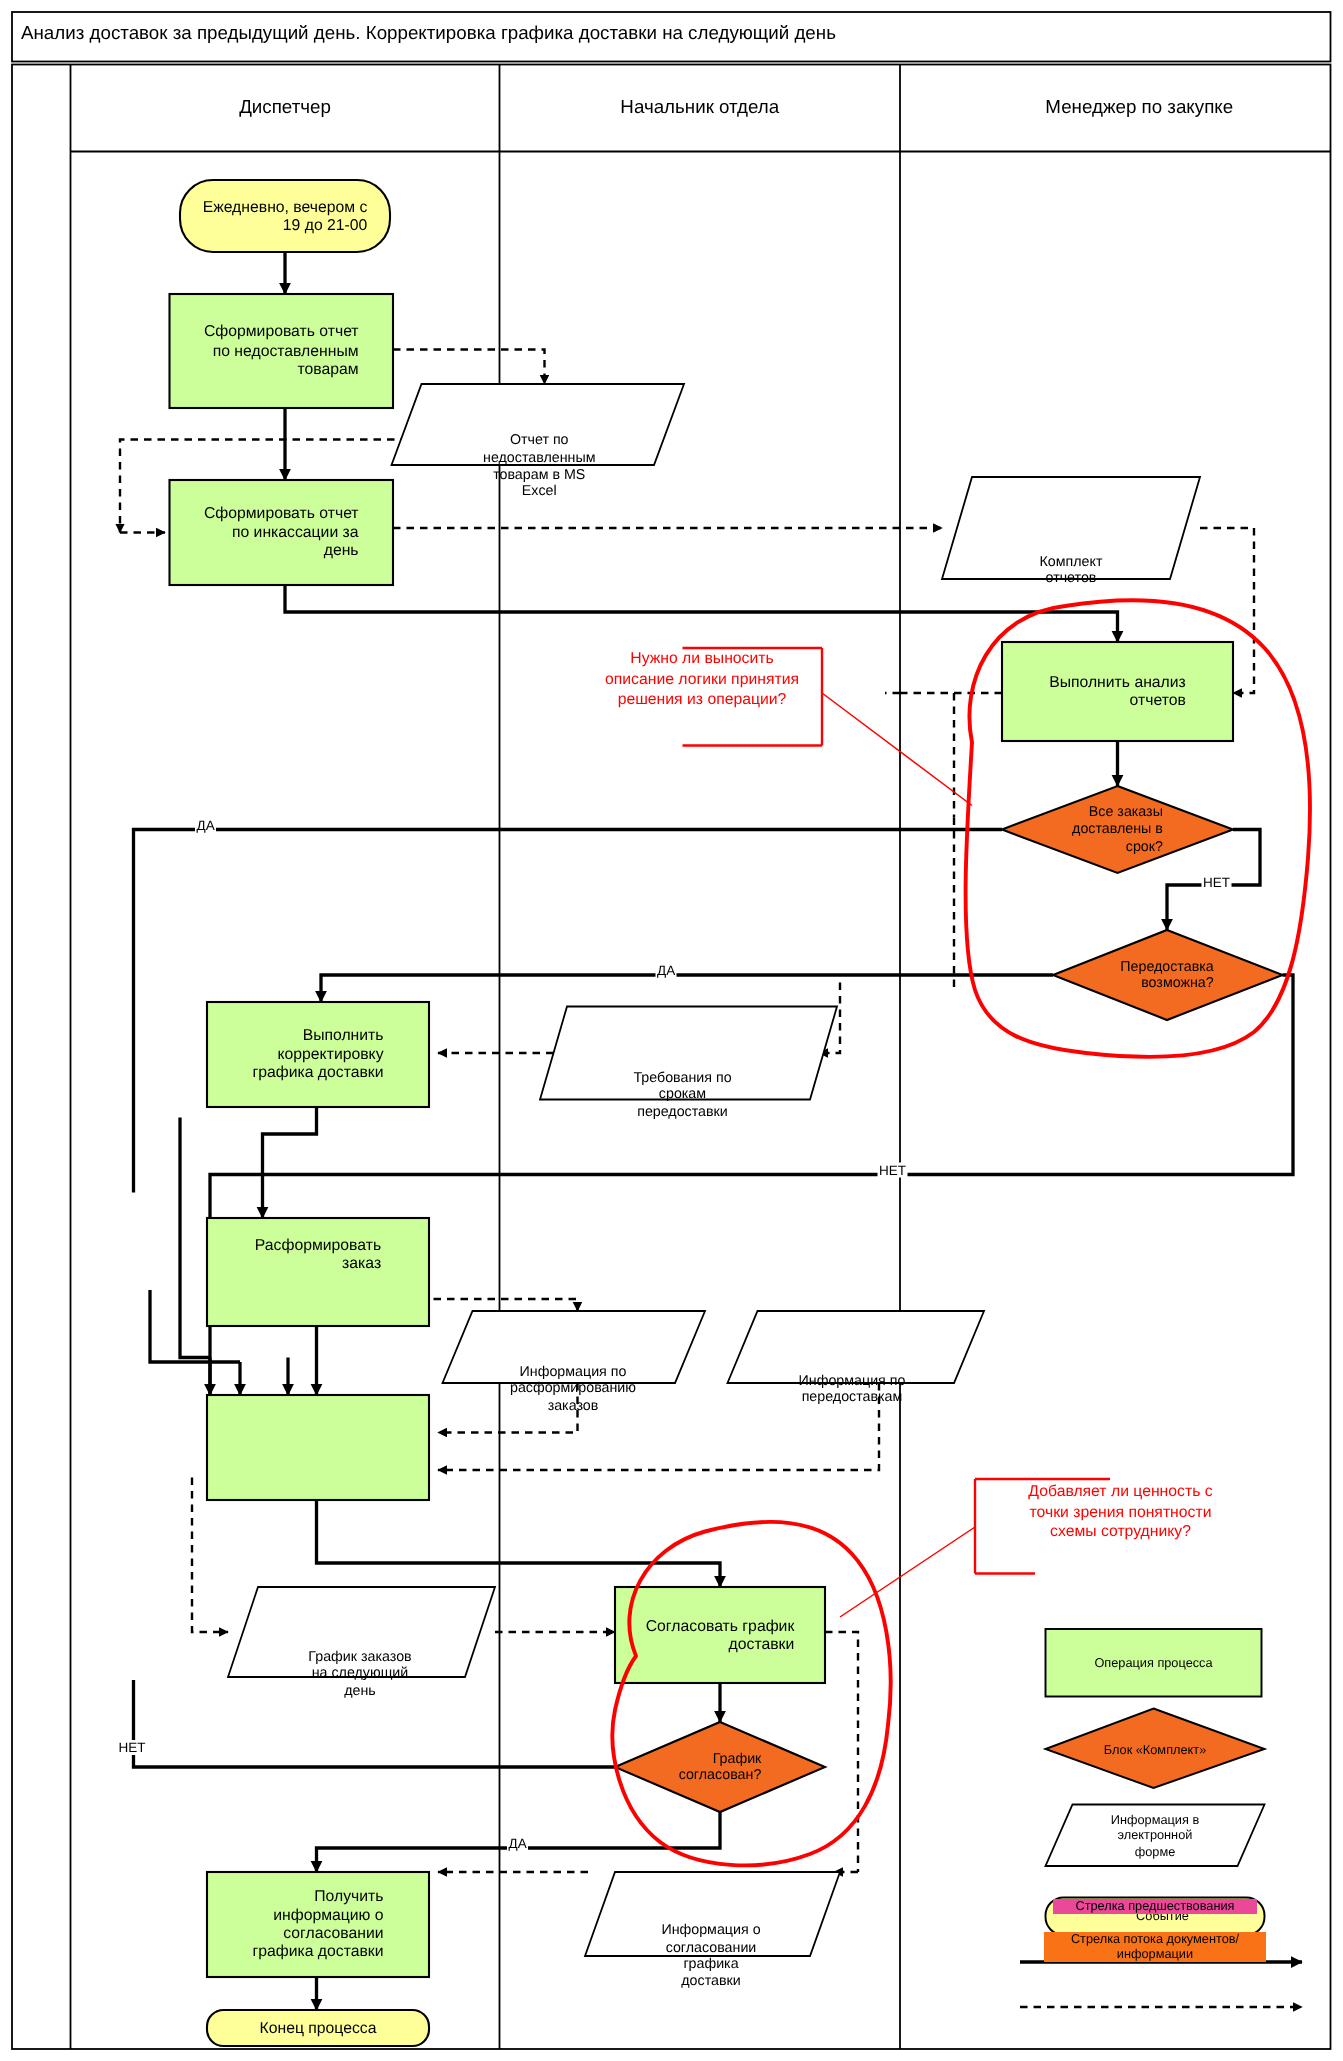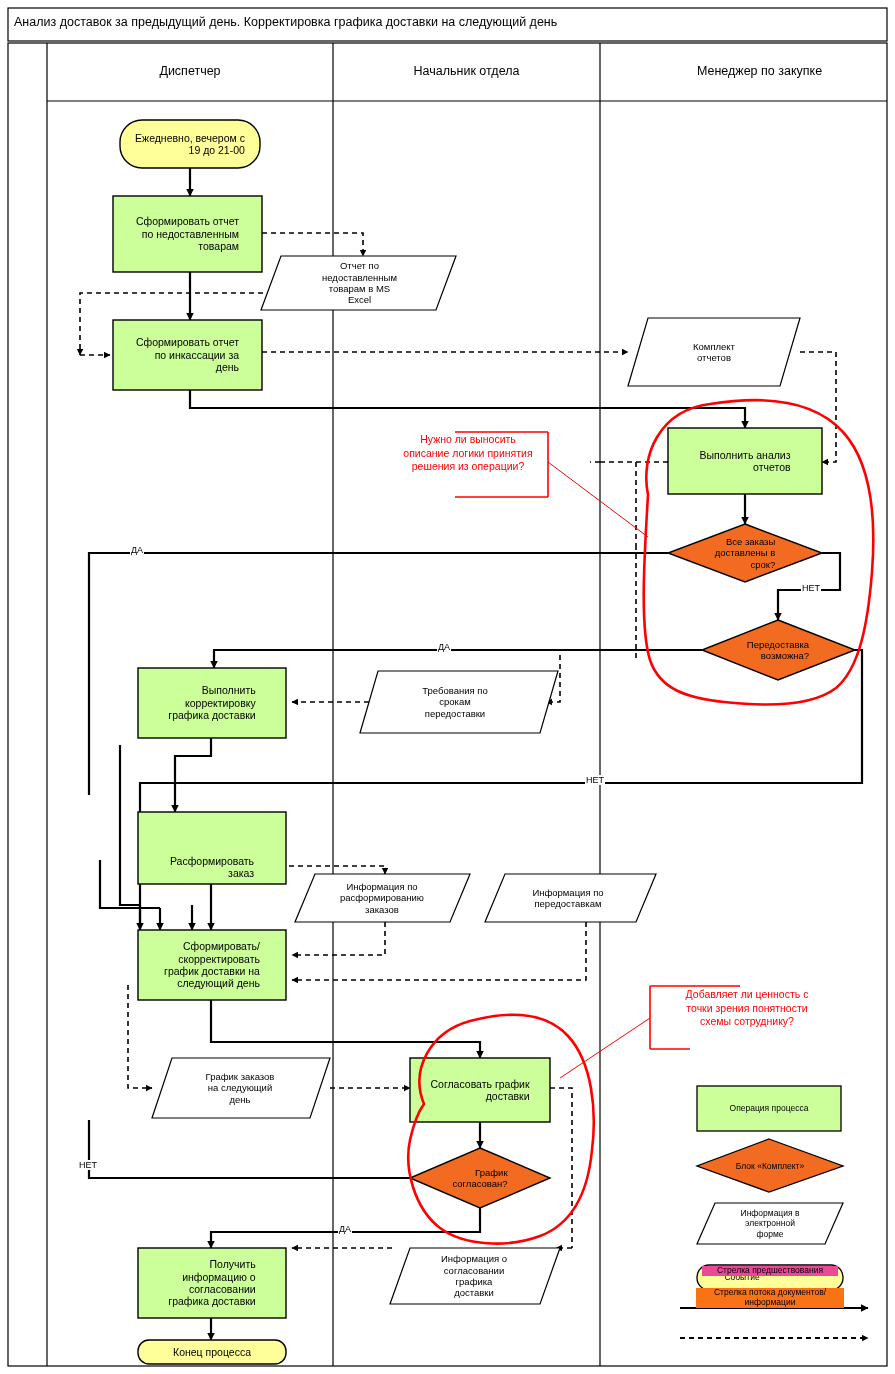--- a/index.html
+++ b/index.html
@@ -5,21 +5,21 @@
   html,body{margin:0;padding:0;background:#ffffff;}
   body{font-family:"Liberation Sans","DejaVu Sans",sans-serif;}
   #page{position:relative;width:895px;height:1374px;background:#fff;overflow:hidden;}
   #svgroot{position:absolute;left:0;top:0;width:895px;height:1374px;}
   .ttl{position:absolute;font-size:12.5px;color:#000;}
   .lane-hdr{position:absolute;font-size:12.5px;color:#000;text-align:center;}
   .nodetext{position:absolute;display:flex;align-items:center;justify-content:center;
             text-align:right;font-size:10.5px;color:#000;line-height:1.18;
             pointer-events:none;white-space:pre-line;}
   .doctext{position:absolute;display:flex;align-items:center;justify-content:center;
-            text-align:center;font-size:9.5px;color:#000;line-height:1.2;white-space:pre-line;}
+            text-align:center;font-size:9.5px;color:#000;line-height:1.2;white-space:pre-line;margin-top:28px;}
   .lbl{position:absolute;font-size:9px;color:#000;background:#fff;padding:0 1px;}
   .redtext{position:absolute;font-size:10.5px;color:#ff0000;text-align:center;
            line-height:1.3;white-space:pre-line;}
   .legtext{position:absolute;font-size:8.5px;color:#000;text-align:center;
            line-height:1.2;white-space:pre-line;display:flex;align-items:center;
            justify-content:center;}
   .legarrow{position:absolute;font-size:8.5px;color:#000;text-align:center;
             line-height:1.15;white-space:pre-line;}
 </style>
 </head>
@@ -210,26 +210,22 @@
   <div class="nodetext" style="left:668px;top:428px;width:154px;height:66px;">Выполнить анализ
 отчетов</div>
   <div class="nodetext" style="left:681px;top:524px;width:128px;height:58px;font-size:9.5px;">Все заказы
 доставлены в
 срок?</div>
   <div class="nodetext" style="left:714px;top:620px;width:128px;height:60px;font-size:9.5px;">Передоставка
 возможна?</div>
   <div class="nodetext" style="left:138px;top:668px;width:148px;height:70px;">Выполнить
 корректировку
 графика доставки</div>
-  <div class="nodetext" style="left:138px;top:831px;width:148px;height:72px;">Расформировать
+  <div class="nodetext" style="left:138px;top:800px;width:148px;height:72px;">Расформировать
 заказ</div>
-  <div class="nodetext" style="left:138px;top:930px;width:148px;height:70px;">Сформировать/
-скорректировать
-график доставки на
-следующий день</div>
   <div class="nodetext" style="left:410px;top:1058px;width:140px;height:64px;">Согласовать график
 доставки</div>
   <div class="nodetext" style="left:424px;top:1148px;width:112px;height:60px;font-size:9.5px;">График
 согласован?</div>
   <div class="nodetext" style="left:138px;top:1248px;width:148px;height:70px;">Получить
 информацию о
 согласовании
 графика доставки</div>
   <div class="nodetext" style="left:138px;top:1340px;width:148px;height:24px;">Конец процесса</div>
 
@@ -267,19 +263,19 @@
 решения из операции?</div>
   <div class="redtext" style="left:654px;top:988px;width:186px;">Добавляет ли ценность с
 точки зрения понятности
 схемы сотруднику?</div>
 
   <div class="legtext" style="left:697px;top:1086px;width:144px;height:45px;">Операция процесса</div>
   <div class="legtext" style="left:697px;top:1150px;width:146px;height:32px;">Блок «Комплект»</div>
   <div class="legtext" style="left:700px;top:1203px;width:140px;height:41px;">Информация в
 электронной
 форме</div>
-  <div class="legtext" style="left:675px;top:1265px;width:134px;height:25px;">Событие</div>
+  <div class="legtext" style="left:708px;top:1265px;width:134px;height:25px;">Событие</div>
 
   <div class="legarrow" style="left:702px;top:1266px;width:136px;background:#ec4899;">Стрелка предшествования</div>
   <div class="legarrow" style="left:696px;top:1288px;width:148px;background:#f97316;">Стрелка потока документов/
 информации</div>
 
 </div>
 
 </body></html>

